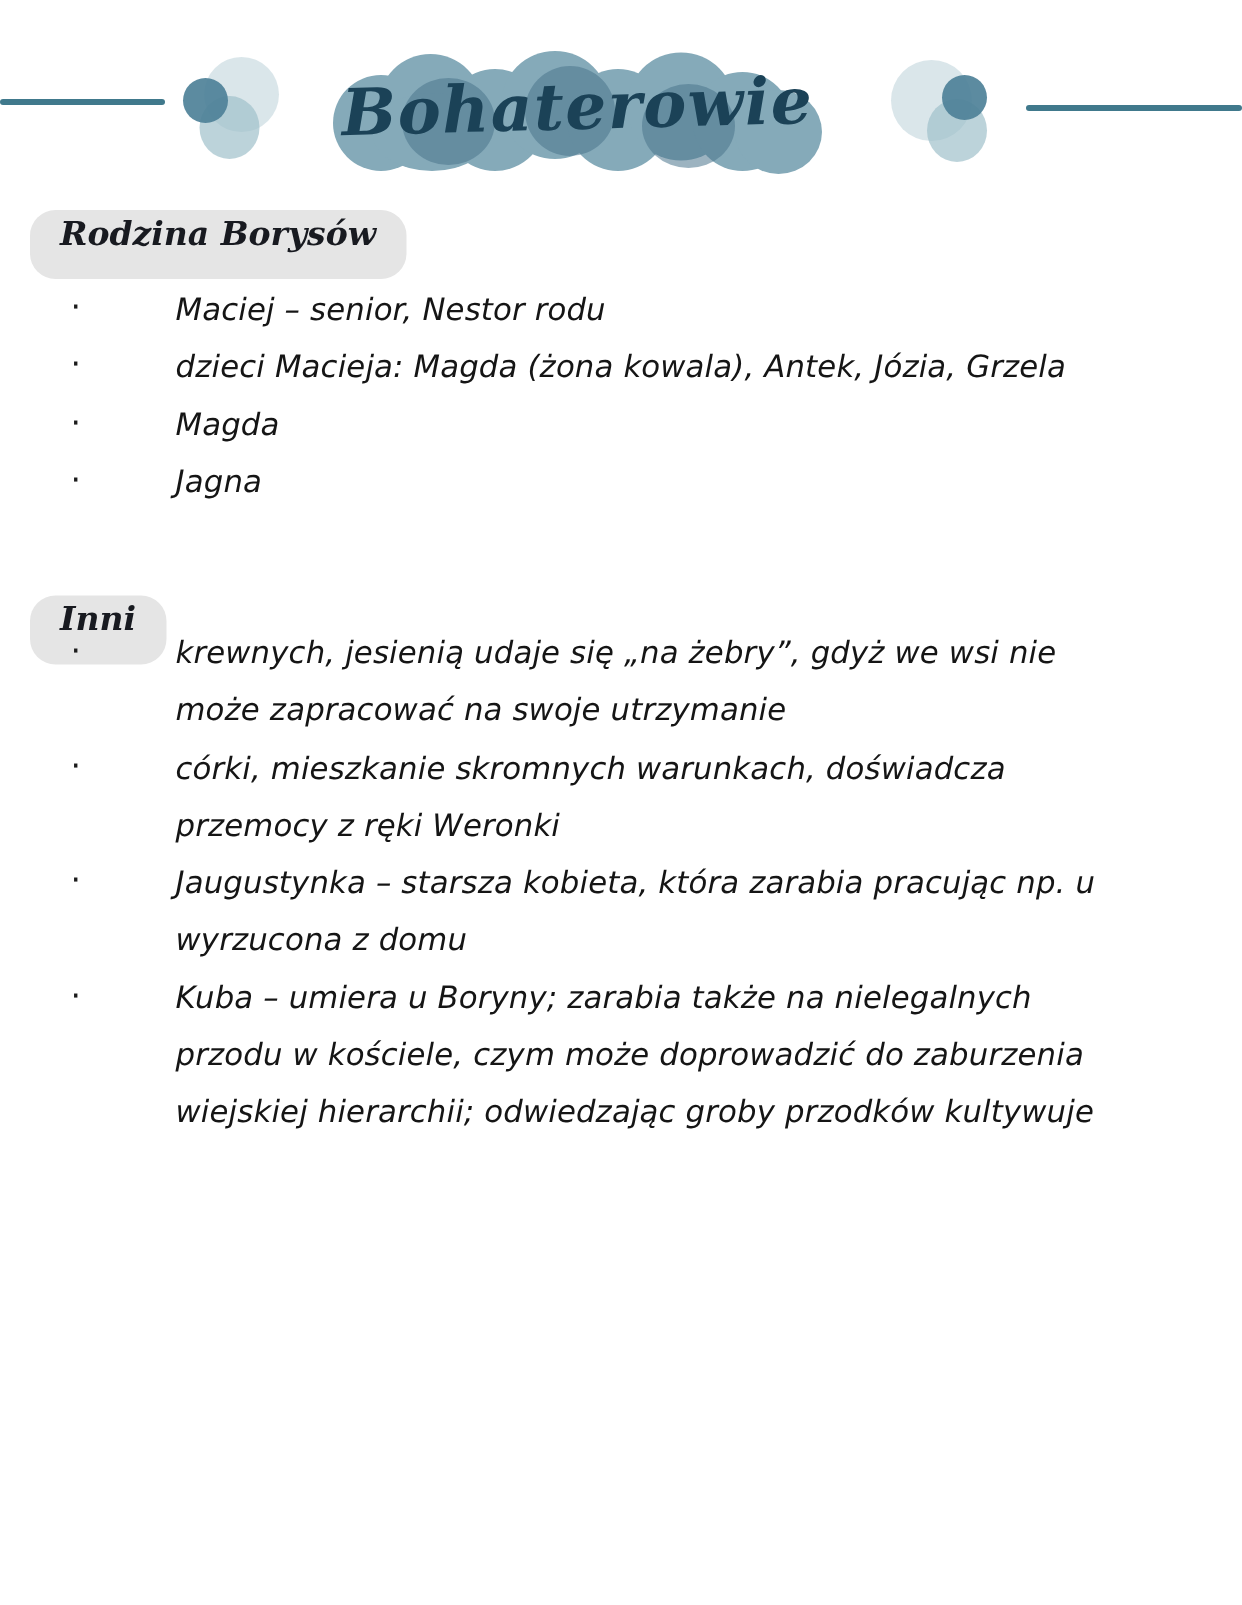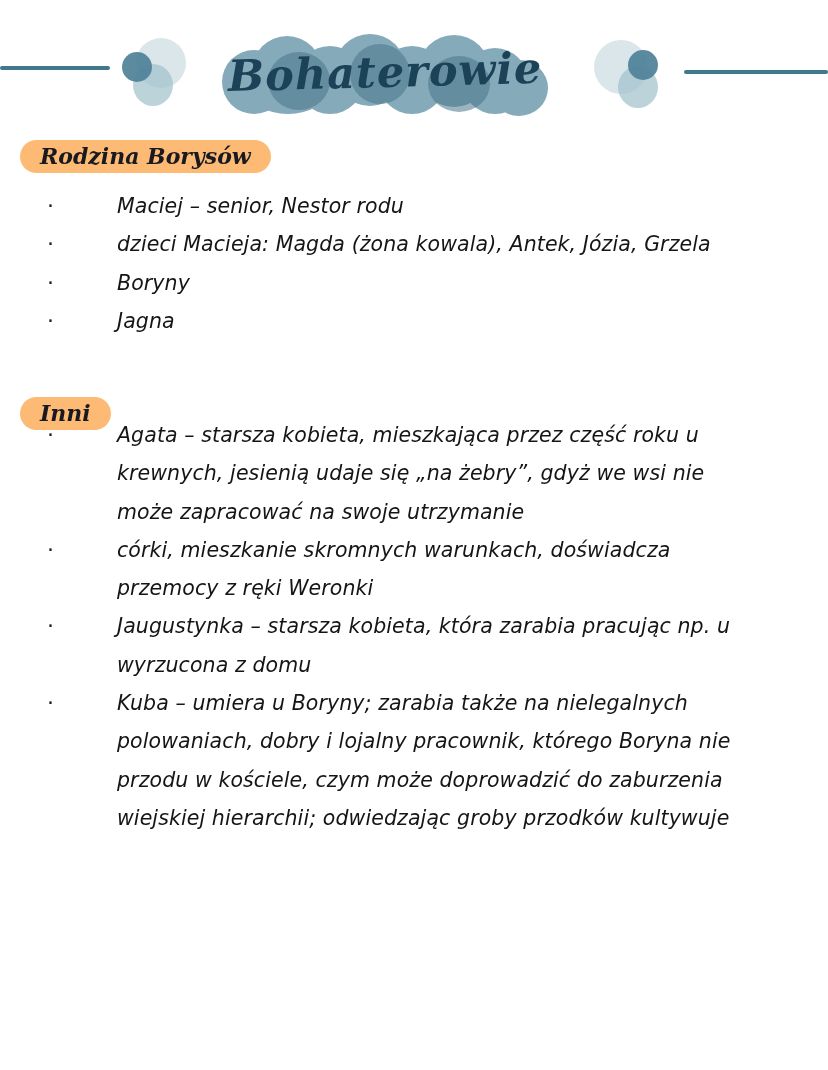--- a/index.html
+++ b/index.html
@@ -41,23 +41,23 @@
     font-style: italic; font-weight: bold;
     font-size: 43px; line-height: 56px;
     color: #1b4257;
     letter-spacing: 1px;
     transform: rotate(-1.5deg);
   }
 
   
   .pill {
     position: absolute;
-    background: #fdba74;
+    background: #e5e5e5;
     border-radius: 17px;
-    height: 33px; line-height: 33px;
+    height: 46px; line-height: 33px;
     padding: 0 20px;
     font-family: "DejaVu Serif", serif;
     font-style: italic; font-weight: bold;
     font-size: 22px;
     color: #181a20;
     white-space: nowrap;
   }
   .pill-1 { left: 20px; top: 140px; }
   .pill-2 { left: 20px; top: 377px; margin-top: 20px; }
 
@@ -129,38 +129,37 @@
   </div>
   <div class="item">
     <span class="bullet">·</span>
     <div class="lines">
         <div class="tline">dzieci Macieja: Magda (żona kowala), Antek, Józia, Grzela</div>
       </div>
   </div>
   <div class="item">
     <span class="bullet">·</span>
     <div class="lines">
-        <div class="tline">Boryny</div>
+        <div class="tline">Magda</div>
       </div>
   </div>
   <div class="item">
     <span class="bullet">·</span>
     <div class="lines">
         <div class="tline">Jagna</div>
       </div>
   </div>
 </div>
 
 <div class="pill pill-2">Inni</div>
 
 <div class="blist blist-2">
   <div class="item">
     <span class="bullet">·</span>
     <div class="lines">
-      <div class="tline">Agata – starsza kobieta, mieszkająca przez część roku u</div>
       <div class="tline">krewnych, jesienią udaje się „na żebry”, gdyż we wsi nie</div>
       <div class="tline">może zapracować na swoje utrzymanie</div>
     </div>
   </div>
   <div class="item">
     <span class="bullet">·</span>
     <div class="lines">
       <div class="tline">córki, mieszkanie skromnych warunkach, doświadcza</div>
       <div class="tline">przemocy z ręki Weronki</div>
     </div>
@@ -169,18 +168,17 @@
     <span class="bullet">·</span>
     <div class="lines">
       <div class="tline">Jaugustynka – starsza kobieta, która zarabia pracując np. u</div>
       <div class="tline">wyrzucona z domu</div>
     </div>
   </div>
   <div class="item">
     <span class="bullet">·</span>
     <div class="lines">
       <div class="tline">Kuba – umiera u Boryny; zarabia także na nielegalnych</div>
-      <div class="tline">polowaniach, dobry i lojalny pracownik, którego Boryna nie</div>
       <div class="tline">przodu w kościele, czym może doprowadzić do zaburzenia</div>
       <div class="tline">wiejskiej hierarchii; odwiedzając groby przodków kultywuje</div>
     </div>
   </div>
 </div>
 
 </body></html>

